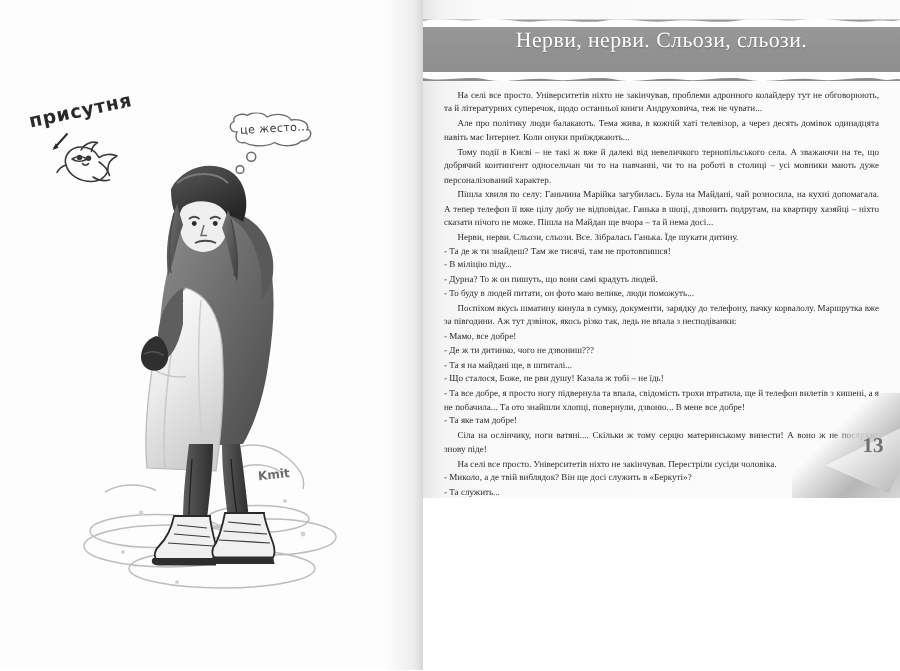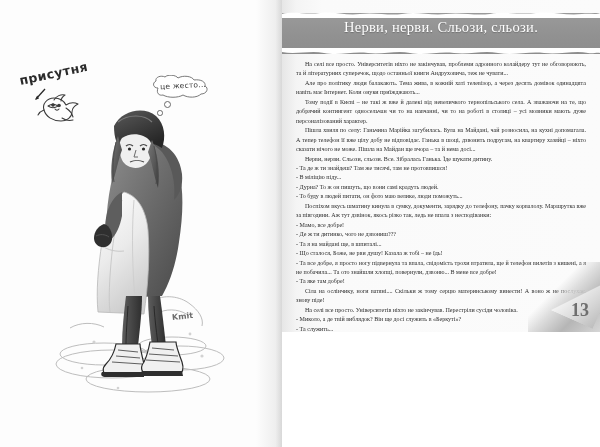--- a/index.html
+++ b/index.html
@@ -170,23 +170,23 @@
     position: absolute;
     right: -6px; bottom: 10px;
     width: 46px; height: 56px;
     background: linear-gradient(115deg, #ffffff 0%, #f2f2f2 38%, #d6d6d6 72%, #bdbdbd 100%);
     transform: rotate(24deg);
     clip-path: polygon(100% 0%, 100% 100%, 0% 100%);
     box-shadow: -2px -2px 4px rgba(120,120,120,.35);
   }
   #page-number {
     position: absolute;
-    right: 11px; bottom: 11px;
+    right: 11px; bottom: 26px;
     font-family: "Liberation Serif", serif;
-    font-size: 18px;
+    font-size: 14px;
     font-weight: 700;
     color: #6f6f6f;
   }
 </style>
 </head>
 <body>
 
 <div id="page">
 
   <div id="left-page">

